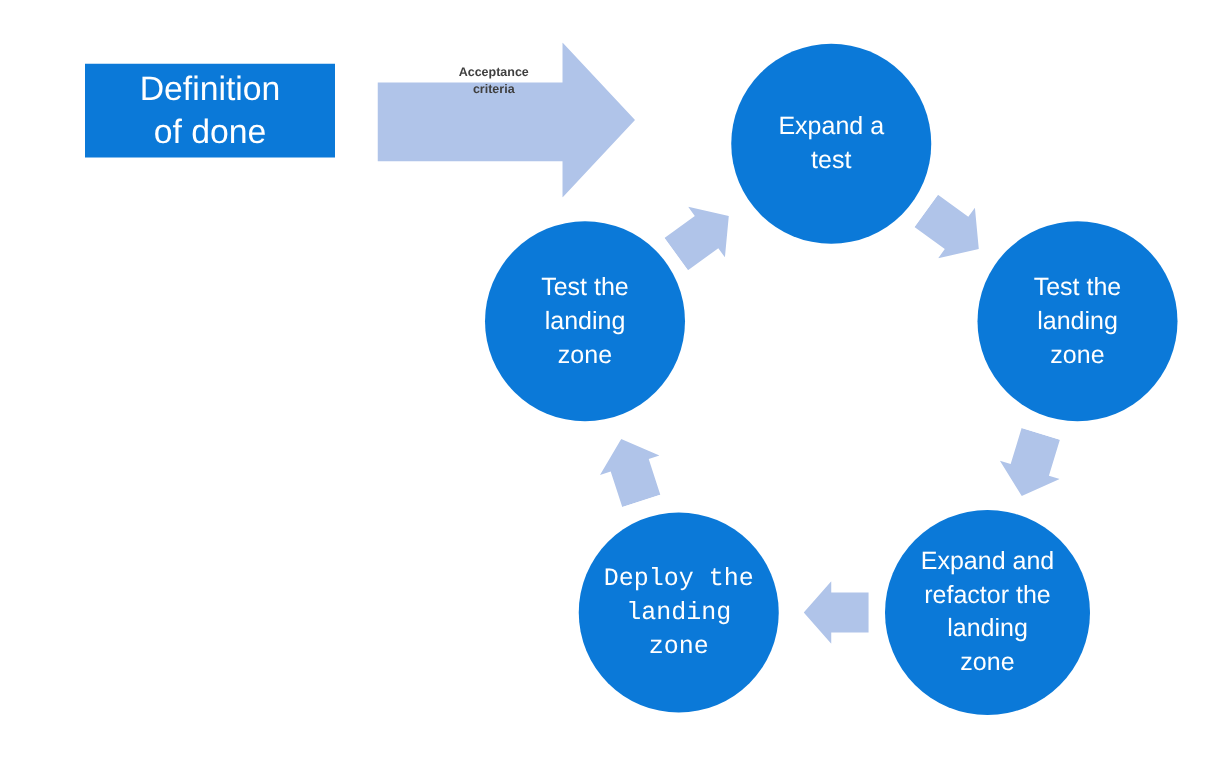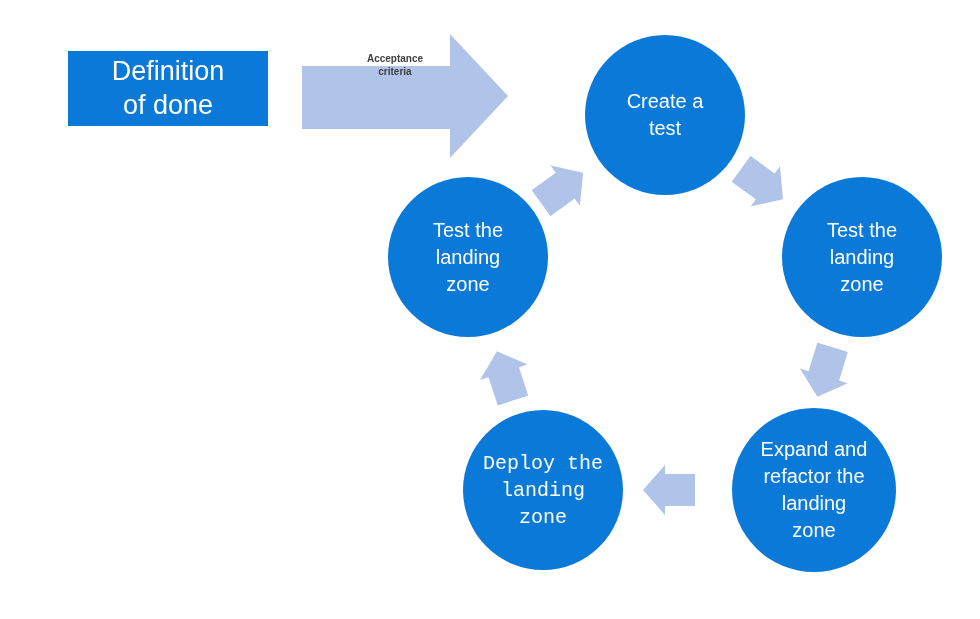--- a/index.html
+++ b/index.html
@@ -73,21 +73,21 @@
     align-items: center;
     justify-content: center;
     text-align: center;
     font-size: 20px;
     font-weight: 300;
     line-height: 1.35;
     white-space: pre-line;
   }
   #circle-create          { left: 585px; top: 35px;  }
   #circle-test-right      { left: 782px; top: 177px; }
-  #circle-expand-refactor { left: 732px; top: 408px; width: 164px; height: 164px; }
+  #circle-expand-refactor { left: 708px; top: 408px; width: 164px; height: 164px; }
   #circle-deploy          { left: 463px; top: 410px; font-family: Liberation Mono, monospace; }
   #circle-test-left       { left: 388px; top: 177px; }
   .cycle-arrow {
     position: absolute;
     width: 52px;
     height: 50px;
   }
   .cycle-arrow svg { display: block; }
   #arrow-top-right    { left: 736px; top: 159px; transform: rotate(36deg); }
   #arrow-right-down   { left: 799px; top: 347px; transform: rotate(107deg); }
@@ -105,21 +105,21 @@
 of done</div>
 
   <div class="big-arrow">
     <svg width="206" height="124" viewBox="0 0 206 124">
       <polygon class="light-fill" points="0,32 148,32 148,0 206,62 148,124 148,95 0,95"></polygon>
     </svg>
     <div class="big-arrow-label">Acceptance
 criteria</div>
   </div>
 
-  <div class="cycle-circle" id="circle-create">Create a
+  <div class="cycle-circle" id="circle-create">Expand a
 test</div>
 
   <div class="cycle-circle" id="circle-test-right">Test the
 landing
 zone</div>
 
   <div class="cycle-circle" id="circle-expand-refactor">Expand and
 refactor the
 landing
 zone</div>

